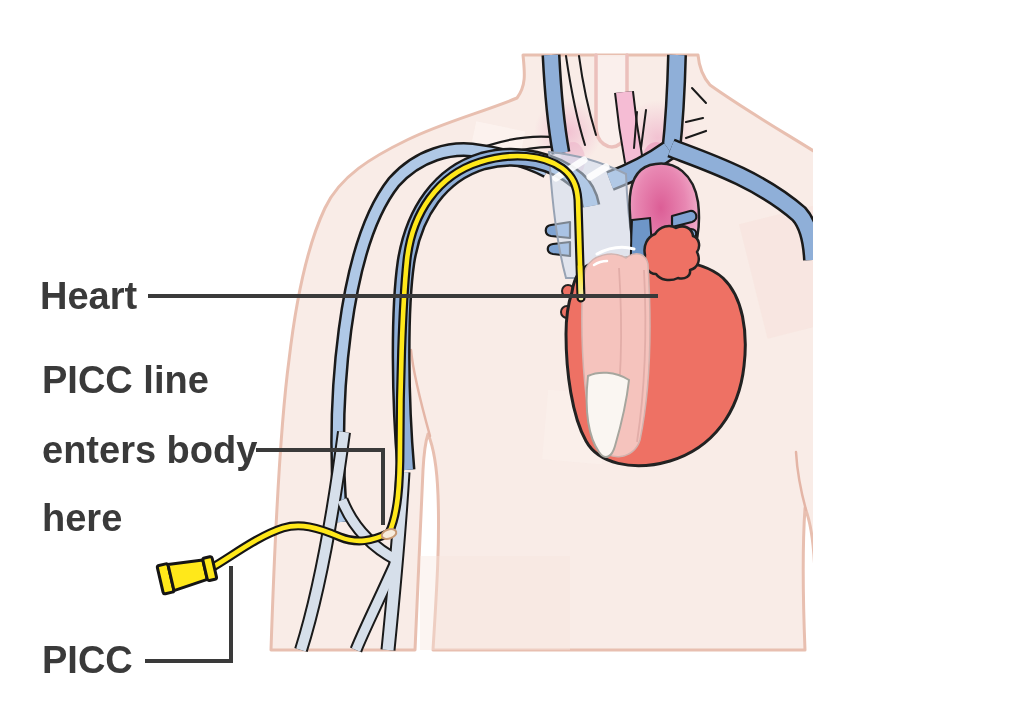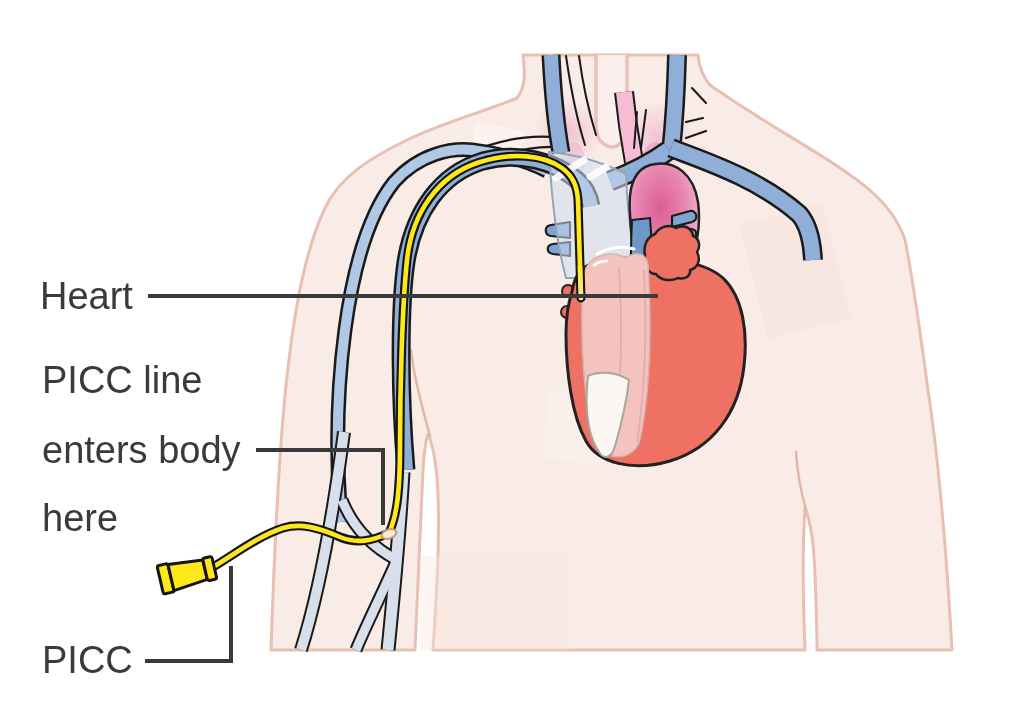--- a/index.html
+++ b/index.html
@@ -1,17 +1,17 @@
 <!DOCTYPE html>
 <html style="--background: #FFFFFF; --skin: #F9ECE7; --skin-outline: #E8BFB0; --vein-blue: #8FAFD8; --vein-blue-light: #AFC8E6; --arm-vein: #D6DFEA; --svc-fill: rgba(205,222,242,0.55); --heart-red: #EE7164; --heart-pink: #F5C3BD; --aorta-pink: #DC5E96; --aorta-pink-light: #F5BCD4; --pulmonary-blue: #6E96C8; --picc-yellow: #FFE81A; --outline-dark: #1A1A1A; --label-text: #3A3A3A;"><head>
 <meta charset="utf-8">
 <style>
   html,body{margin:0;padding:0;background:#fff;}
-  .stage{position:relative;width:1024px;height:727px;background:var(--background,#fff);overflow:hidden;
-         font-family:"Liberation Sans", sans-serif;}
+  .stage{position:relative;width:813px;height:727px;background:var(--background,#fff);overflow:hidden;
+         font-family:"Liberation Sans", sans-serif;font-weight:bold;}
   svg{display:block;}
   text.lbl{font-family:"Liberation Sans", sans-serif;font-size:38px;fill:var(--label-text,#3A3A3A);}
 </style>
 </head>
 <body>
 
 <div class="stage">
 <svg width="1024" height="727" viewBox="0 0 1024 727">
   <defs>
     <radialGradient id="aortaGrad" cx="45%" cy="40%" r="65%">

